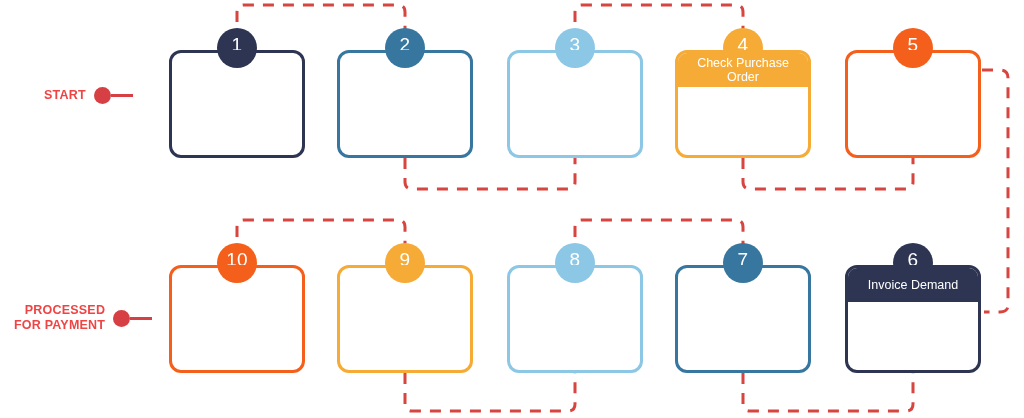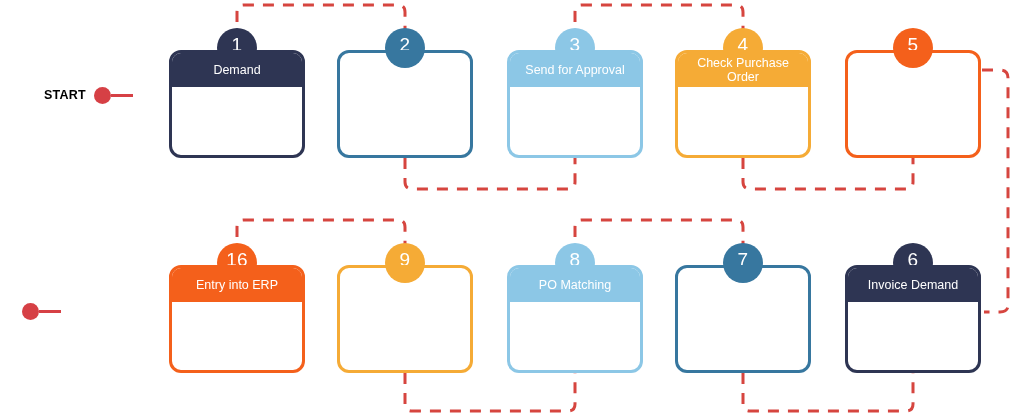--- a/index.html
+++ b/index.html
@@ -81,21 +81,21 @@
     height: 100%;
     background: transparent;
   }
   
   .endpoint {
     position: absolute;
     display: flex;
     align-items: center;
   }
   .endpoint-label {
-    color: #000000;
+    color: #ef4444;
     font-size: 12.5px;
     font-weight: 700;
     line-height: 15px;
     letter-spacing: 0.2px;
     text-align: right;
     white-space: pre-line;
   }
   .endpoint-dot {
     width: 17px;
     height: 17px;
@@ -135,81 +135,79 @@
     </g>
   </svg>
 
   <div class="endpoint" style="left:44px; top:87px;">
     <div class="endpoint-label">START</div>
     <div class="endpoint-dot"></div>
     <div class="endpoint-stem"></div>
   </div>
 
   <div class="endpoint" style="left:14px; top:303px;">
+    <div class="endpoint-label">PROCESSED
+FOR PAYMENT</div>
     <div class="endpoint-dot"></div>
     <div class="endpoint-stem"></div>
   </div>
 
   <div class="step" style="left:169px; top:28px;">
     <div class="badge" style="background: rgb(46, 53, 83);">1</div>
     <div class="card" style="border-color: rgb(46, 53, 83);">
-      <div class="card-header" style="background: rgb(46, 53, 83);">Demand</div>
       <div class="card-body"></div>
     </div>
   </div>
 
   <div class="step" style="left:337px; top:28px;">
     <div class="badge" style="background: rgb(55, 119, 159);">2</div>
     <div class="card" style="border-color: rgb(55, 119, 159);">
       <div class="card-body"></div>
     </div>
   </div>
 
   <div class="step" style="left:507px; top:28px;">
     <div class="badge" style="background: rgb(140, 199, 230);">3</div>
     <div class="card" style="border-color: rgb(140, 199, 230);">
-      <div class="card-header" style="background: rgb(140, 199, 230);">Send for Approval</div>
       <div class="card-body"></div>
     </div>
   </div>
 
   <div class="step" style="left:675px; top:28px;">
     <div class="badge" style="background: rgb(245, 171, 54);">4</div>
     <div class="card" style="border-color: rgb(245, 171, 54);">
       <div class="card-header two-line" style="background: rgb(245, 171, 54);">Check Purchase Order</div>
       <div class="card-body"></div>
     </div>
   </div>
 
   <div class="step" style="left:845px; top:28px;">
     <div class="badge" style="background: rgb(244, 96, 27);">5</div>
     <div class="card" style="border-color: rgb(244, 96, 27);">
       <div class="card-body"></div>
     </div>
   </div>
 
   <div class="step" style="left:169px; top:243px;">
-    <div class="badge" style="background: rgb(244, 96, 27);">16</div>
+    <div class="badge" style="background: rgb(244, 96, 27);">10</div>
     <div class="card" style="border-color: rgb(244, 96, 27);">
-      <div class="card-header" style="background: rgb(244, 96, 27);">Entry into ERP</div>
       <div class="card-body"></div>
     </div>
   </div>
 
   <div class="step" style="left:337px; top:243px;">
     <div class="badge" style="background: rgb(245, 171, 54);">9</div>
     <div class="card" style="border-color: rgb(245, 171, 54);">
       <div class="card-body"></div>
     </div>
   </div>
 
   <div class="step" style="left:507px; top:243px;">
     <div class="badge" style="background: rgb(140, 199, 230);">8</div>
     <div class="card" style="border-color: rgb(140, 199, 230);">
-      <div class="card-header" style="background: rgb(140, 199, 230);">PO Matching</div>
       <div class="card-body"></div>
     </div>
   </div>
 
   <div class="step" style="left:675px; top:243px;">
     <div class="badge" style="background: rgb(55, 119, 159);">7</div>
     <div class="card" style="border-color: rgb(55, 119, 159);">
       <div class="card-body"></div>
     </div>
   </div>

